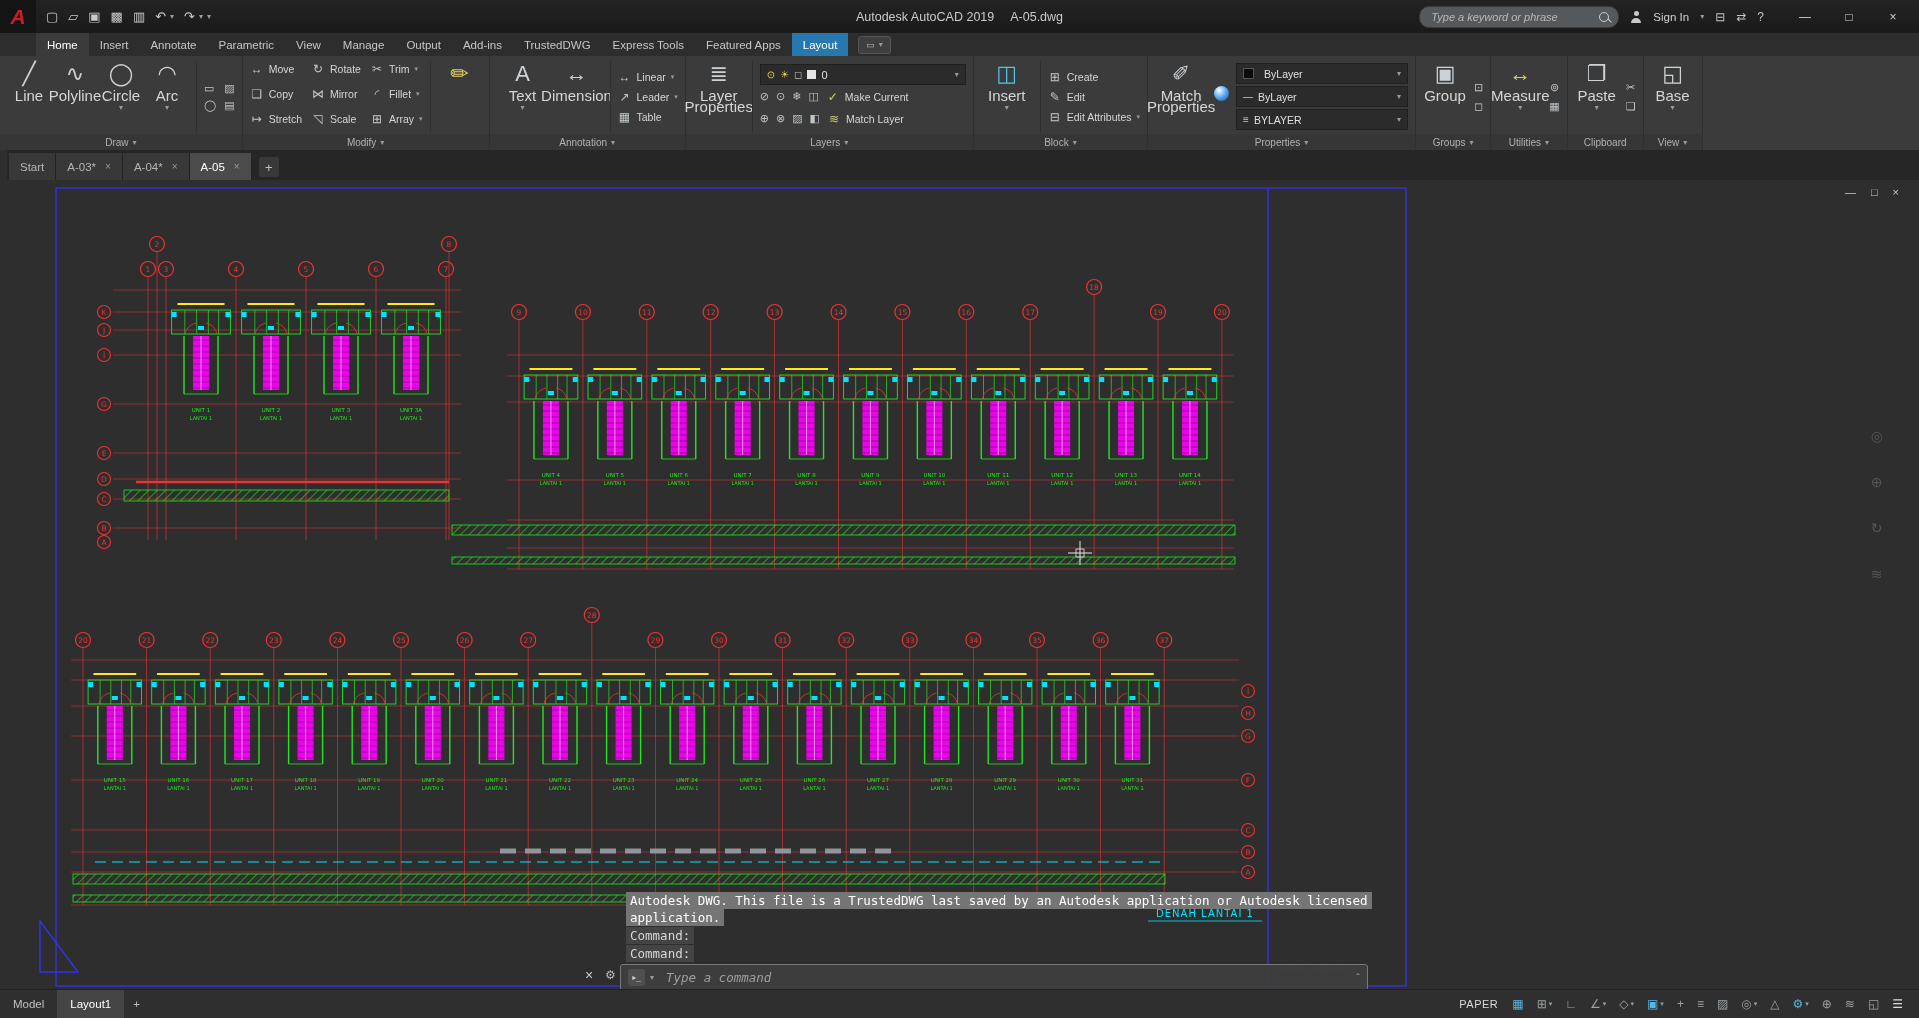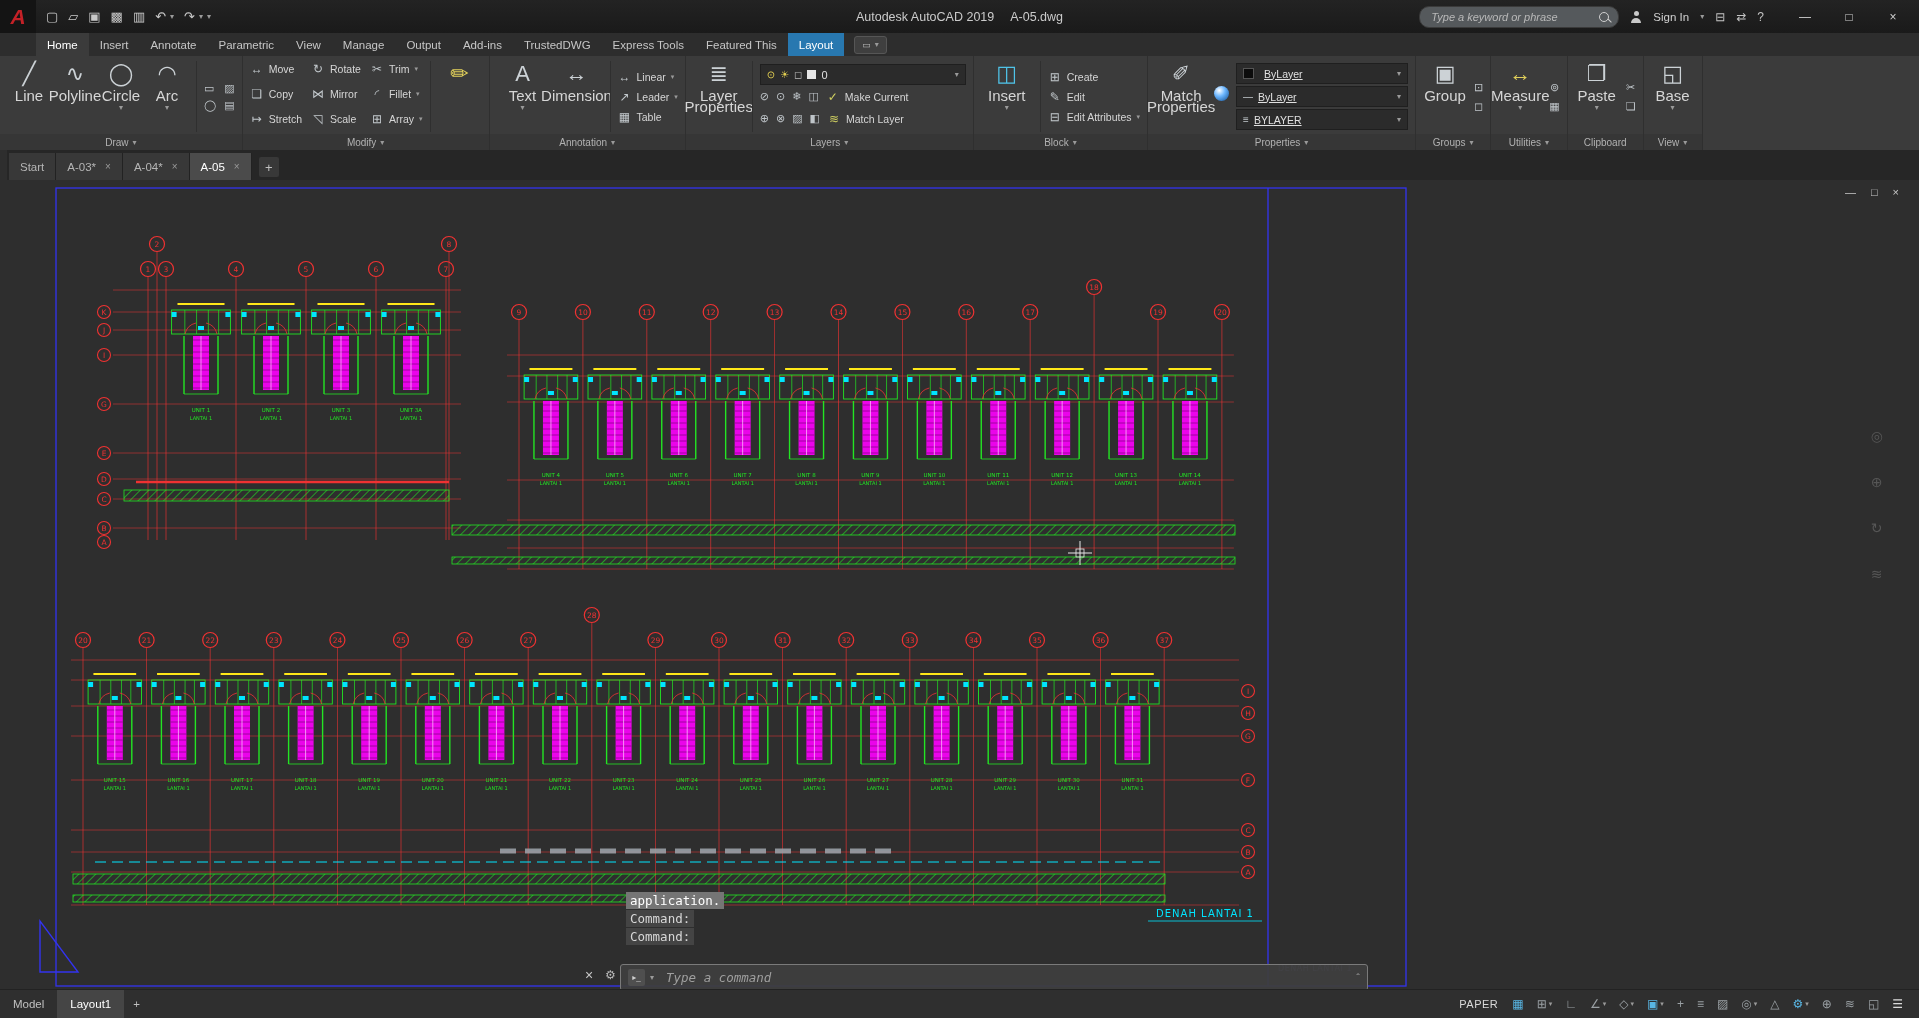--- a/index.html
+++ b/index.html
@@ -56,21 +56,21 @@
   .lc-ic{font-size:10px;color:#bbb;}
   .lc-ic.y{color:#e3cf51;}
   .lc-swatch{width:9px;height:9px;background:#e6e6e6;flex:none;}
   .lc-val{flex:1;color:#e0e0e0;}
   .lrow{display:flex;align-items:center;gap:7px;height:21px;}
   .ltool{font-size:11px;color:#bfc5c9;}
   .combocol{display:flex;flex-direction:column;justify-content:center;}
   .combo{width:158px;height:19px;background:#2b2b2b;border:1px solid #1f1f1f;display:flex;align-items:center;gap:5px;padding:0 6px;font-size:10.5px;margin:1px 0;}
   .cswatch{width:9px;height:9px;background:#0c0c0c;border:1px solid #555;flex:none;}
   .cicon{color:#c3c9cd;font-size:10px;}
-  .cval{flex:1;color:#e0e0e0;text-decoration:underline;}
+  .cval{flex:1;color:#e0e0e0;}
   .propscol{display:flex;flex-direction:column;justify-content:center;gap:6px;align-items:center;}
   .sphere{width:15px;height:15px;border-radius:50%;background:radial-gradient(circle at 35% 30%,#fff,#6db7ff 40%,#0c4a8f);display:inline-block;}
   
   #filetabs{position:absolute;top:150px;left:7px;right:0;height:30px;background:#262626;display:flex;align-items:flex-end;padding-left:2px;z-index:47;}
   .ftabs{display:flex;align-items:flex-end;height:100%;}
   .ftab{height:27px;display:flex;align-items:center;padding:0 11px;background:#383838;border-right:1px solid #222;font-size:11.5px;color:#b5b5b5;gap:9px;}
   .ftab.active{background:#4b4b4b;color:#fff;}
   .fclose{font-size:10px;color:#9a9a9a;}
   .ftplus{width:20px;height:20px;margin:0 0 3px 7px;display:flex;align-items:center;justify-content:center;background:#383838;border-radius:2px;color:#c0c0c0;font-size:13px;}
   
@@ -172,21 +172,21 @@
       <div class="rtab">
         <span>Add-ins</span>
       </div>
       <div class="rtab">
         <span>TrustedDWG</span>
       </div>
       <div class="rtab">
         <span>Express Tools</span>
       </div>
       <div class="rtab">
-        <span>Featured This</span>
+        <span>Featured Apps</span>
       </div>
       <div class="rtab highlighted">
         <span>Layout</span>
       </div>
     </div>
   <div class="ribbon-toggle">
     <span>▭</span>
     <span class="caret">▾</span>
   </div>
 </div>
@@ -1635,20 +1635,21 @@
   </div>
 
   <div id="navstrip">
     <span>◎</span>
     <span>⊕</span>
     <span>↻</span>
     <span>≋</span>
   </div>
 
   <div id="cmd-history">
+    <div class="hlline">Autodesk DWG.  This file is a TrustedDWG last saved by an Autodesk application or Autodesk licensed</div>
     <div class="hlline">application.</div>
     <div class="cmdline">Command:</div>
     <div class="cmdline">Command:</div>
   </div>
 
   <div id="cmdbar-x">×</div>
   <div id="cmdbar-wrench">⚙</div>
   <div id="cmdbar">
     <span class="chip">
         <span>▸_</span>

